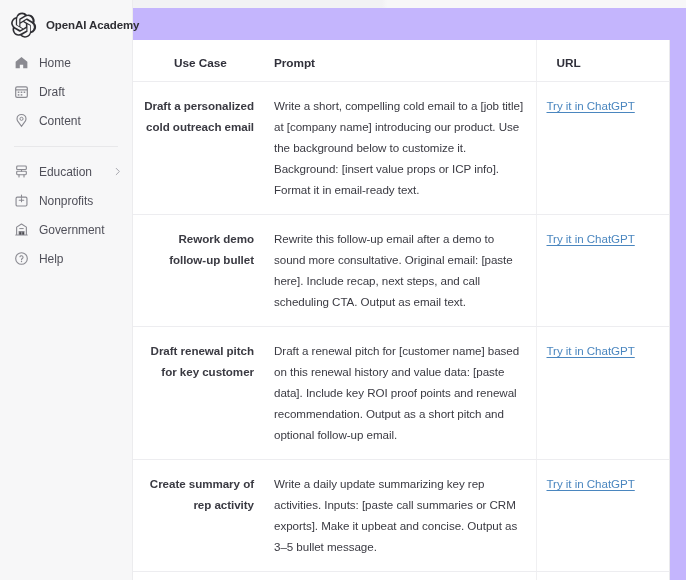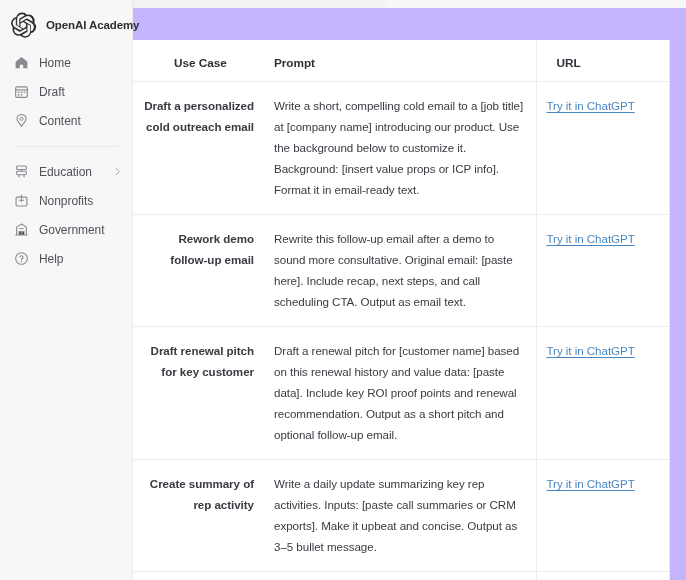--- a/index.html
+++ b/index.html
@@ -251,21 +251,21 @@
         </thead>
         <tbody>
           <tr>
             <td class="usecase">Draft a personalized cold outreach email</td>
             <td class="prompt">Write a short, compelling cold email to a [job title] at [company name] introducing our product. Use the background below to customize it. Background: [insert value props or ICP info]. Format it in email-ready text.</td>
             <td class="url">
               <a href="#">Try it in ChatGPT</a>
             </td>
           </tr>
           <tr>
-            <td class="usecase">Rework demo follow-up email</td>
+            <td class="usecase">Rework demo follow-up bullet</td>
             <td class="prompt">Rewrite this follow-up email after a demo to sound more consultative. Original email: [paste here]. Include recap, next steps, and call scheduling CTA. Output as email text.</td>
             <td class="url">
               <a href="#">Try it in ChatGPT</a>
             </td>
           </tr>
           <tr>
             <td class="usecase">Draft renewal pitch for key customer</td>
             <td class="prompt">Draft a renewal pitch for [customer name] based on this renewal history and value data: [paste data]. Include key ROI proof points and renewal recommendation. Output as a short pitch and optional follow-up email.</td>
             <td class="url">
               <a href="#">Try it in ChatGPT</a>

